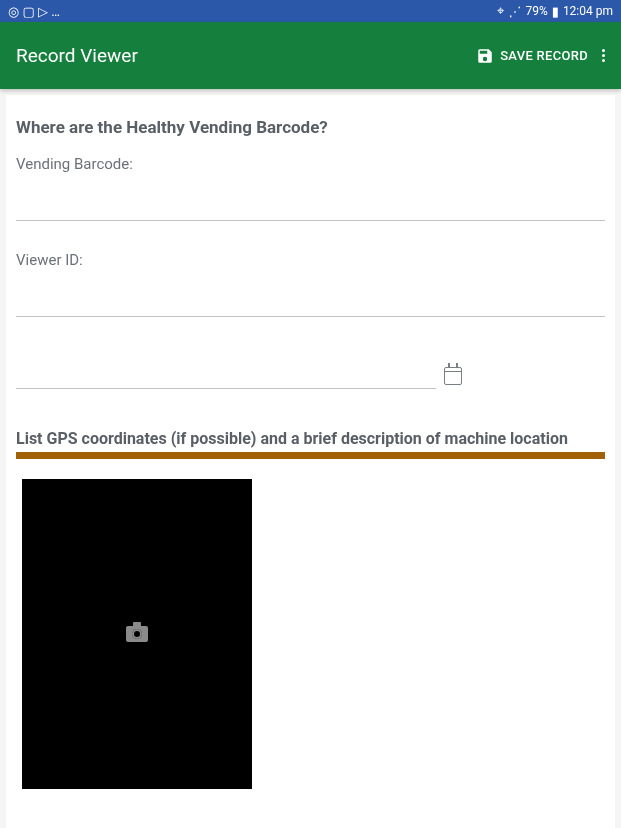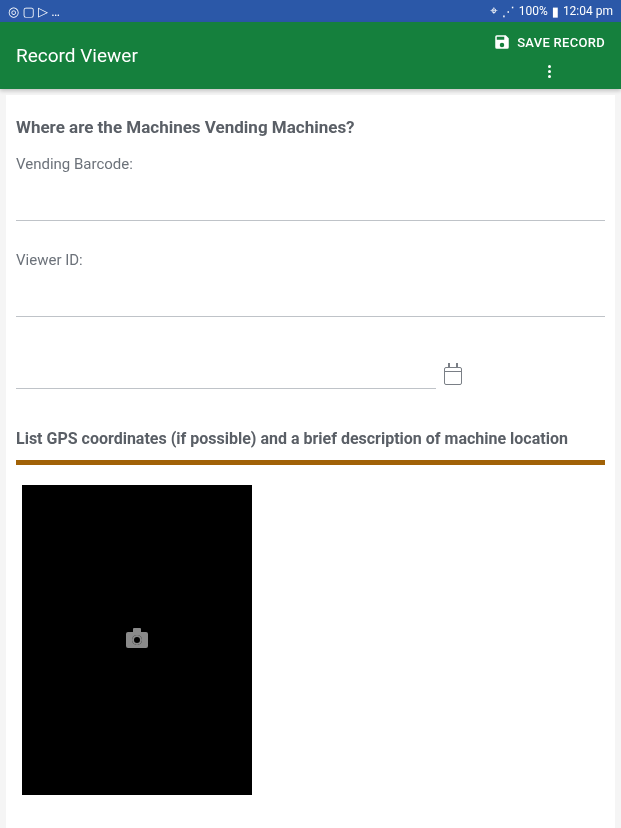--- a/index.html
+++ b/index.html
@@ -26,21 +26,21 @@
       height: 67px;
       background: #15803d;
       color: #fff;
       display: flex;
       align-items: center;
       justify-content: space-between;
       padding: 0 16px;
       box-shadow: 0 2px 4px rgba(0,0,0,0.2);
     }
     .app-title { font-size: 19px; font-weight: 400; }
-    .app-actions { display: flex; gap: 14px; flex-direction: column; }
+    .app-actions { display: flex; gap: 14px; }
     .save-btn {
       display: flex;
       align-items: center;
       gap: 6px;
       font-size: 13px;
       font-weight: 500;
       letter-spacing: 0.3px;
     }
     .overflow-dots { font-size: 18px; display:flex; flex-direction:column; gap:2px; align-items:center; justify-content:center;}
     .dot { width:3px; height:3px; background:#fff; border-radius:50%;}
@@ -96,22 +96,22 @@
     .calendar-icon::after{
       content:"";
       position:absolute;
       top:3px;left:0;right:0;
       height:1px;background:#7a7f86;
     }
     .subsection-title {
       font-size: 16px;
       font-weight: 700;
       color: #5a5f66;
-      border-bottom: 5px solid #a16207;
-      padding-bottom: 12px;
+      border-bottom: 7px solid #a16207;
+      padding-bottom: 4px;
       margin: 40px 0 20px 0;
     }
     .photo-box {
       width: 230px;
       height: 310px;
       background: #000;
       display: flex;
       align-items: center;
       justify-content: center;
       margin-top: 12px;
@@ -151,21 +151,21 @@
 </head>
 <body>
 
 <div class="status-bar">
   <div class="status-left">
     <span class="icon-glyph">◎ ▢ ▷ …</span>
   </div>
   <div class="status-right">
     <span class="icon-glyph">⌖</span>
     <span class="icon-glyph">⋰</span>
-    <span>100%</span>
+    <span>79%</span>
     <span class="icon-glyph">▮</span>
     <span>12:04 pm</span>
   </div>
 </div>
 
 <div class="app-bar">
   <div class="app-title">Record Viewer</div>
   <div class="app-actions">
     <div class="save-btn">
       <svg class="save-svg" viewBox="0 0 24 24">
@@ -175,21 +175,21 @@
     </div>
     <div class="overflow-dots">
       <div class="dot"></div>
         <div class="dot"></div>
         <div class="dot"></div>
     </div>
   </div>
 </div>
 
 <div class="content">
-  <div class="section-title">Where are the Machines Vending Machines?</div>
+  <div class="section-title">Where are the Healthy Vending Barcode?</div>
 
   <div class="field">
     <div class="field-label">Vending Barcode:</div>
     <input class="field-input" type="text" value="" style="">
   </div>
 
   <div class="field">
     <div class="field-label">Viewer ID:</div>
     <input class="field-input" type="text" value="" style="">
   </div>

